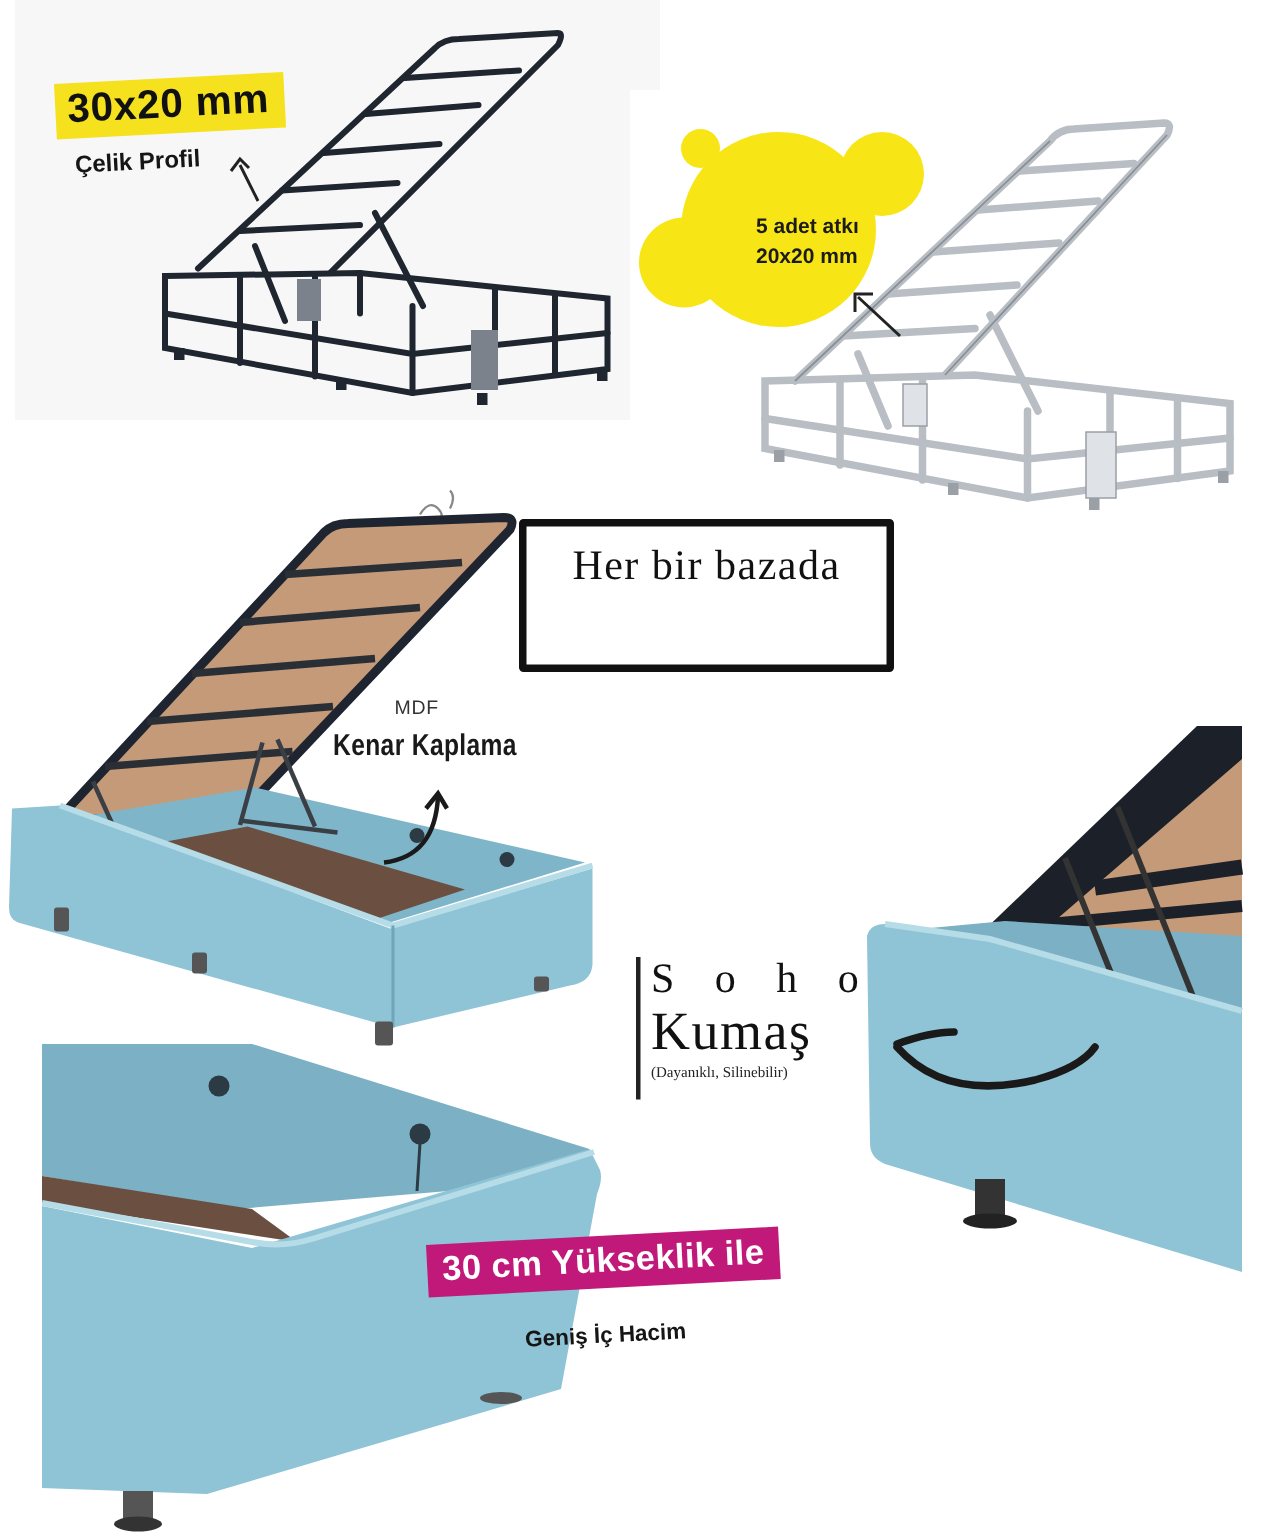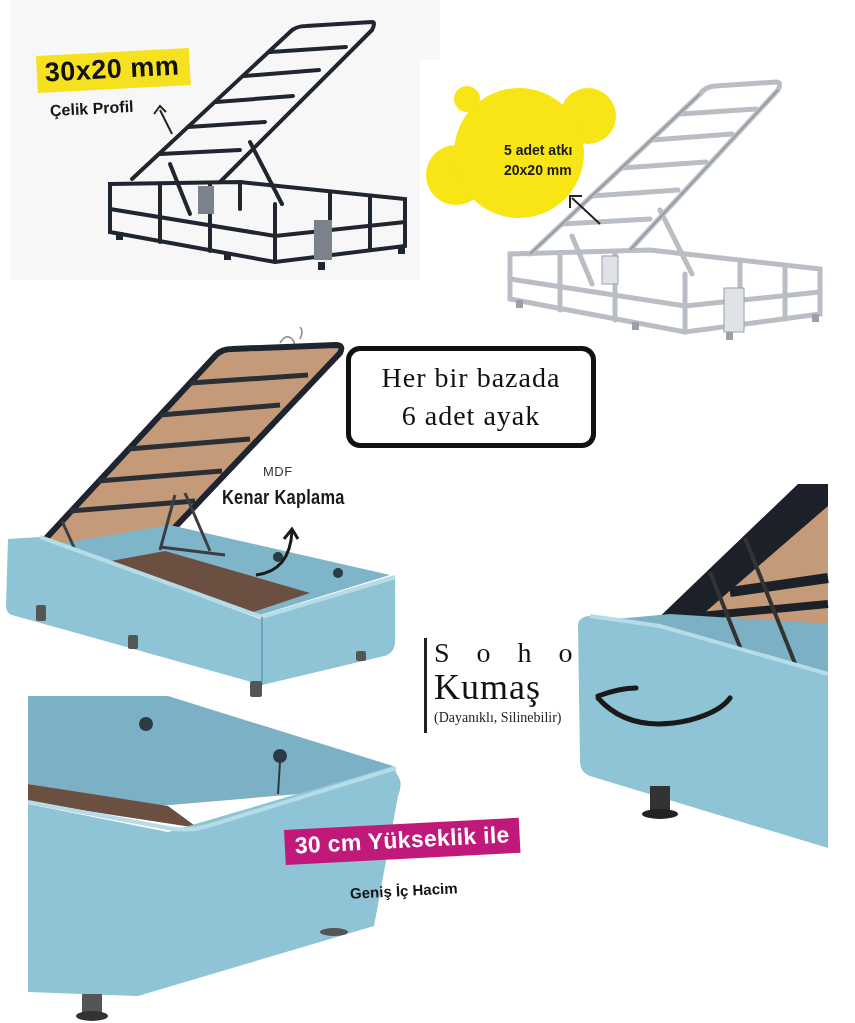--- a/index.html
+++ b/index.html
@@ -25,42 +25,42 @@
     .yellow-blob-s1 { left: 454px; top: 86px; width: 26px; height: 26px; border-radius: 50%; background: #f8e516; }
     .yellow-blob-s2 { left: 560px; top: 88px; width: 56px; height: 56px; border-radius: 50%; background: #f8e516; }
     .yellow-blob-s3 { left: 426px; top: 145px; width: 60px; height: 60px; border-radius: 50%; background: #f8e516; }
     .atki-text {
       left: 504px; top: 140px; width: 110px; text-align: left;
       font-weight: bold; font-size: 14px; color: #1b1b1b; line-height: 20px;
     }
 
     .ayak-box {
       left: 346px; top: 346px; width: 250px; height: 102px;
-      border: 5px solid #111; border-radius: 14px; background: #fff;
+      border: 5px solid #111; border-radius: 3px; background: #fff;
       box-sizing: border-box;
       font-family: "Liberation Serif", serif; font-size: 28px; color: #111;
       text-align: center; line-height: 38px; padding-top: 8px; letter-spacing: 1px;
     }
     .mdf-label { left: 263px; top: 464px; font-size: 13px; color: #333; letter-spacing: 0.5px; }
     .kenar-label {
       left: 222px; top: 486px; font-weight: bold; font-size: 20px; color: #1a1a1a;
       transform: scaleX(0.82); transform-origin: left top; letter-spacing: 0.3px;
     }
 
     .soho-bar { left: 424px; top: 638px; width: 3px; height: 95px; background: #222; }
     .soho-title {
       left: 434px; top: 636px; font-family: "Liberation Serif", serif; font-size: 28px;
       color: #111; letter-spacing: 10px; line-height: 34px;
     }
     .kumas-title {
       left: 434px; top: 670px; font-family: "Liberation Serif", serif; font-size: 36px;
       color: #111; line-height: 34px; letter-spacing: 1px;
     }
     .soho-sub {
-      left: 434px; top: 710px; font-family: "Liberation Serif", serif; font-size: 14px; color: #222;
+      left: 434px; top: 710px; font-family: "Liberation Serif", serif; font-size: 10px; color: #222;
     }
 
     .magenta-tag {
       left: 284px; top: 830px; background: #c1197a; padding: 3px 10px 5px 10px;
       transform: rotate(-3deg); transform-origin: left top;
       font-weight: bold; font-size: 23px; color: #ffffff; letter-spacing: 0.3px;
     }
     .genis-label {
       left: 350px; top: 882px; font-weight: bold; font-size: 15px; color: #151515;
       transform: rotate(-3deg);
@@ -186,21 +186,20 @@
 
   <circle cx="278" cy="232" r="5" fill="#2c3a44"></circle>
   <circle cx="338" cy="248" r="5" fill="#2c3a44"></circle>
 
   <path d="M256 250 Q290 246 292 206" stroke="#1a1a1a" stroke-width="3" fill="none"></path>
   <path d="M284 214 L292 204 L298 214" stroke="#1a1a1a" stroke-width="3" fill="none"></path>
 </svg>
 
 <div class="abs ayak-box">
   <div>Her bir bazada</div>
-  <div>6 adet ayak</div>
 </div>
 <div class="abs mdf-label">MDF</div>
 <div class="abs kenar-label">Kenar Kaplama</div>
 
 <svg style="left:570px;top:476px" width="285" height="375" viewBox="0 0 285 375">
   <path d="M90 150 L230 10 L258 10 L258 180 Z" fill="#c59a78"></path>
   <path d="M80 150 L228 8 L258 8 L258 30 L110 158 Z" fill="#1c2129"></path>
   <line x1="160" y1="116" x2="258" y2="102" stroke="#1c2129" stroke-width="10"></line>
   <line x1="130" y1="140" x2="258" y2="128" stroke="#1c2129" stroke-width="8"></line>
   <path d="M36 144 L100 138 L258 148 L258 210 L90 180 Z" fill="#7cb0c4"></path>

